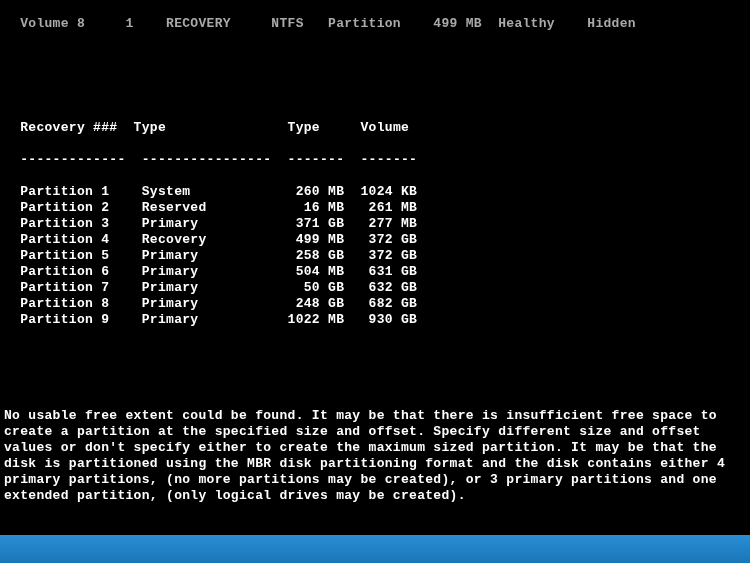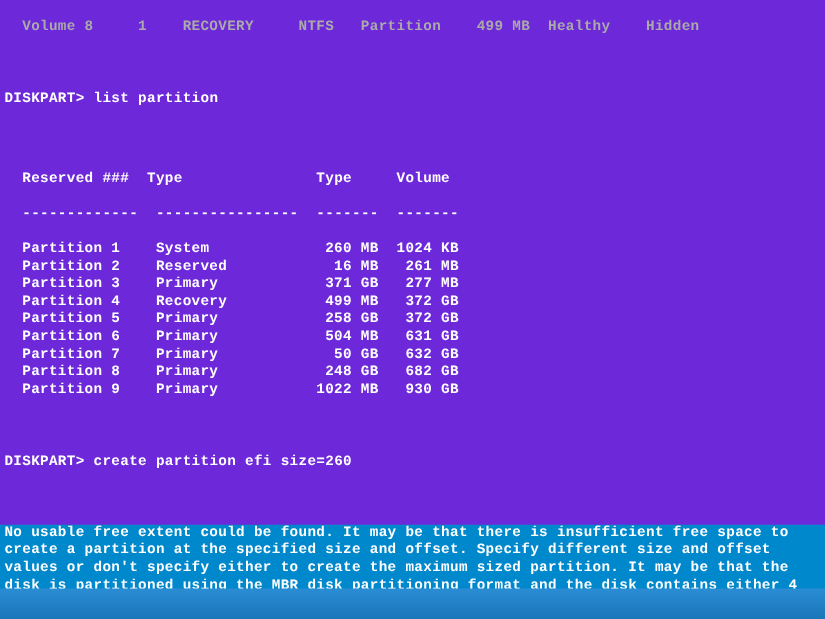--- a/index.html
+++ b/index.html
@@ -12,23 +12,23 @@
       height: 563px;
       background: #0088cc;
       font-family: 'Consolas', 'Courier New', monospace;
       font-size: 13px;
       font-weight: bold;
       color: #ffffff;
       overflow: hidden;
       position: relative;
     }
     .terminal {
-      background: #6d28d9;
+      background: #000000;
       width: 750px;
-      height: 477px;
+      height: 535px;
       padding: 0 4px;
       line-height: 16px;
       white-space: pre;
       letter-spacing: 0.3px;
     }
     .top-edge {
       color: #aaa;
     }
     .prompt-line {
       margin-top: 2px;
@@ -52,26 +52,24 @@
       height: 28px;
       background: linear-gradient(to bottom, #2a8dd4 0%, #1976b8 100%);
     }
   </style>
 </head>
 <body>
 
 <div class="terminal">
 <div class="top-edge">  Volume 8     1    RECOVERY     NTFS   Partition    499 MB  Healthy    Hidden</div>
 <div class="blank"></div>
-<div class="prompt-line"><span>DISKPART&gt;</span> <span>list partition</span></div>
 <div class="blank"></div>
-<div class="table-header"><span>  Reserved ###</span><span>  Type</span>           <span>    Type</span> <span>    Volume</span></div>
+<div class="table-header"><span>  Recovery ###</span><span>  Type</span>           <span>    Type</span> <span>    Volume</span></div>
 <div><span>  -------------</span><span>  ----------------</span><span>  -------</span><span>  -------</span></div>
 <div id="partition-rows"><div>  Partition 1    System             260 MB  1024 KB</div><div>  Partition 2    Reserved            16 MB   261 MB</div><div>  Partition 3    Primary            371 GB   277 MB</div><div>  Partition 4    Recovery           499 MB   372 GB</div><div>  Partition 5    Primary            258 GB   372 GB</div><div>  Partition 6    Primary            504 MB   631 GB</div><div>  Partition 7    Primary             50 GB   632 GB</div><div>  Partition 8    Primary            248 GB   682 GB</div><div>  Partition 9    Primary           1022 MB   930 GB</div></div>
 <div class="blank"></div>
-<div class="prompt-line"><span>DISKPART&gt;</span> <span>create partition efi size=260</span></div>
 <div class="blank"></div>
 <div class="error-text">No usable free extent could be found. It may be that there is insufficient free space to create a partition at the specified size and offset. Specify different size and offset values or don't specify either to create the maximum sized partition. It may be that the disk is partitioned using the MBR disk partitioning format and the disk contains either 4 primary partitions, (no more partitions may be created), or 3 primary partitions and one extended partition, (only logical drives may be created).</div>
 
 
 </div>
 
 <div class="desktop-bar"></div>
 
 </body></html>

